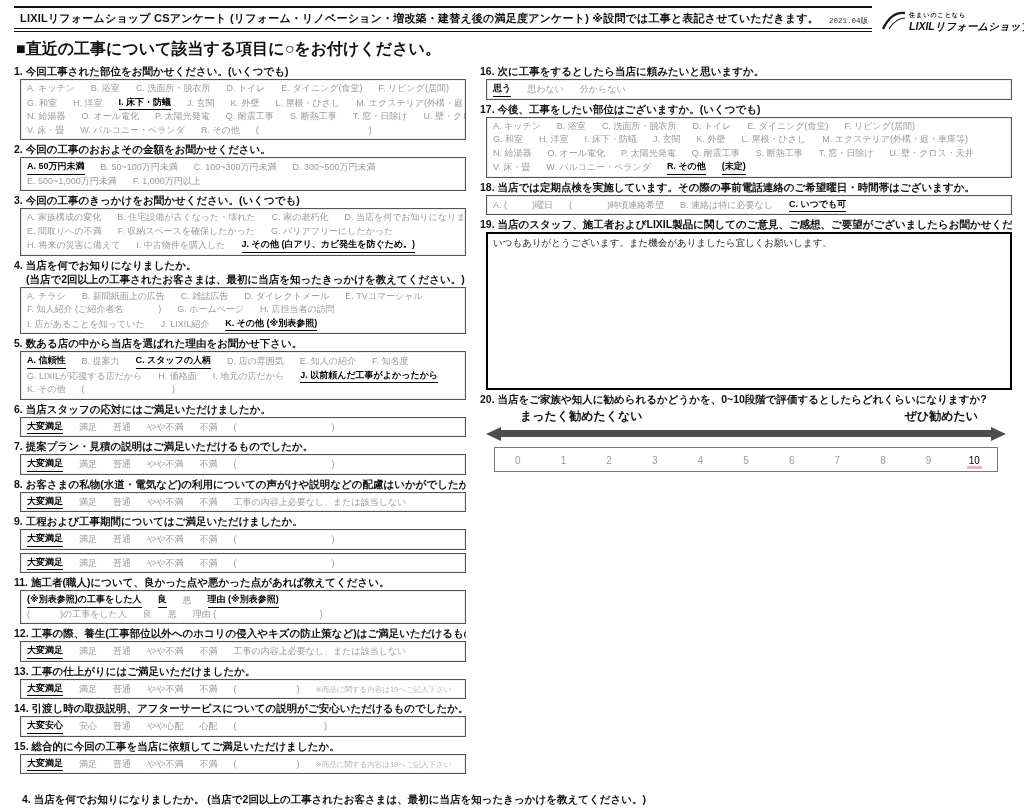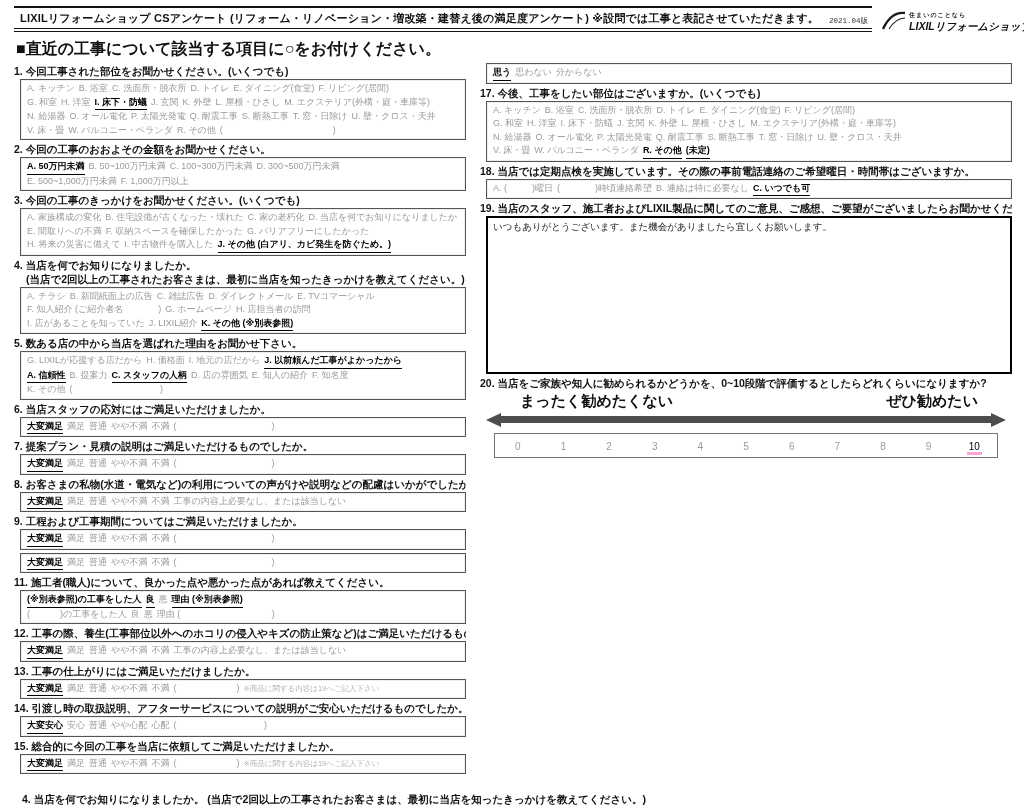--- a/index.html
+++ b/index.html
@@ -35,32 +35,32 @@
   .col-left{width:452px;flex-shrink:0;}
   .col-right{flex:1;min-width:0;}
   
   .question{margin-bottom:3px;}
   .q-title{font-weight:bold;font-size:10.5px;line-height:13px;margin:2px 0 1px;white-space:nowrap;overflow:hidden;}
   .q-title2{font-weight:bold;font-size:10.5px;line-height:13px;margin:0 0 1px 12px;white-space:nowrap;overflow:hidden;}
   .q-box{
     border:1px solid var(--border);margin-left:6px;padding:2px 6px;
     background:#fff;overflow:hidden;box-shadow:0 0 0 1px #eee inset;
   }
-  .q-line{display:flex;gap:4px;white-space:pre;line-height:13.5px;align-items:flex-start;}
+  .q-line{display:flex;gap:16px;white-space:pre;line-height:13.5px;align-items:flex-end;}
   .opt{color:var(--muted);font-size:9px;}
   .opt.sel{color:#000;font-weight:bold;border-bottom:1.5px solid #000;}
   .opt.small{font-size:7.5px;color:var(--muted2);}
   
   .comment-box{
     border:2px solid #000;margin-left:6px;height:158px;padding:3px 5px;
     font-size:9.5px;color:#222;overflow:hidden;
   }
   
   .scale-wrap{margin:2px 6px 0 6px;}
-  .scale-labels{display:flex;justify-content:space-between;padding:0 28px 0 34px;font-size:15px;font-weight:bold;}
+  .scale-labels{display:flex;justify-content:space-between;padding:0 28px 0 34px;font-size:12px;font-weight:bold;}
   .arrow{display:flex;align-items:center;height:15px;margin-top:1px;}
   .arrow-head{width:0;height:0;border-top:7px solid transparent;border-bottom:7px solid transparent;}
   .arrow-head.left{border-right:15px solid #4d4d4d;}
   .arrow-head.right{border-left:15px solid #4d4d4d;}
   .arrow-bar{flex:1;height:7px;background:#4d4d4d;}
   .scale-box{border:1px solid #777;display:flex;margin:6px 8px 0 8px;padding:2px 0;}
   .scale-cell{flex:1;text-align:center;}
   .scale-num{color:var(--muted);font-size:10px;display:inline-block;padding:0 2px;}
   .scale-num.sel{color:#000;font-weight:normal;border-bottom:3px solid #f9a8d4;}
   
@@ -124,22 +124,22 @@
           <div class="q-title2">(当店で2回以上の工事されたお客さまは、最初に当店を知ったきっかけを教えてください。)</div>
           <div class="q-box">
             <div class="q-line"><span class="opt">A. チラシ</span><span class="opt">B. 新聞紙面上の広告</span><span class="opt">C. 雑誌広告</span><span class="opt">D. ダイレクトメール</span><span class="opt">E. TVコマーシャル</span></div>
             <div class="q-line"><span class="opt">F. 知人紹介 (ご紹介者名              )</span><span class="opt">G. ホームページ</span><span class="opt">H. 店担当者の訪問</span></div>
             <div class="q-line"><span class="opt">I. 店があることを知っていた</span><span class="opt">J. LIXIL紹介</span><span class="opt sel">K. その他 (※別表参照)</span></div>
           </div>
         </div>
         <div class="question">
           <div class="q-title">5. 数ある店の中から当店を選ばれた理由をお聞かせ下さい。</div>
           <div class="q-box">
+            <div class="q-line"><span class="opt sel">A. 信頼性</span><span class="opt">B. 提案力</span><span class="opt sel">C. スタッフの人柄</span><span class="opt">D. 店の雰囲気</span><span class="opt">E. 知人の紹介</span><span class="opt">F. 知名度</span></div>
             <div class="q-line"><span class="opt">G. LIXILが応援する店だから</span><span class="opt">H. 価格面</span><span class="opt">I. 地元の店だから</span><span class="opt sel">J. 以前頼んだ工事がよかったから</span></div>
-            <div class="q-line"><span class="opt sel">A. 信頼性</span><span class="opt">B. 提案力</span><span class="opt sel">C. スタッフの人柄</span><span class="opt">D. 店の雰囲気</span><span class="opt">E. 知人の紹介</span><span class="opt">F. 知名度</span></div>
             <div class="q-line"><span class="opt">K. その他</span><span class="opt">(                                   )</span></div>
           </div>
         </div>
         <div class="question">
           <div class="q-title">6. 当店スタッフの応対にはご満足いただけましたか。</div>
           <div class="q-box">
             <div class="q-line"><span class="opt sel">大変満足</span><span class="opt">満足</span><span class="opt">普通</span><span class="opt">やや不満</span><span class="opt">不満</span><span class="opt">(                                      )</span></div>
           </div>
         </div>
         <div class="question">
@@ -192,20 +192,21 @@
         </div>
         <div class="question">
           <div class="q-title">15. 総合的に今回の工事を当店に依頼してご満足いただけましたか。</div>
           <div class="q-box">
             <div class="q-line"><span class="opt sel">大変満足</span><span class="opt">満足</span><span class="opt">普通</span><span class="opt">やや不満</span><span class="opt">不満</span><span class="opt">(                        )</span><span class="opt small">※商品に関する内容は19へご記入下さい</span></div>
           </div>
         </div>
       </div>
     <div class="col-right" id="col-right">
         <div class="question">
+          <div class="q-title">16. 次に工事をするとしたら当店に頼みたいと思いますか。</div>
           <div class="q-box">
             <div class="q-line"><span class="opt sel">思う</span><span class="opt">思わない</span><span class="opt">分からない</span></div>
           </div>
         </div>
         <div class="question">
           <div class="q-title">17. 今後、工事をしたい部位はございますか。(いくつでも)</div>
           <div class="q-box">
             <div class="q-line"><span class="opt">A. キッチン</span><span class="opt">B. 浴室</span><span class="opt">C. 洗面所・脱衣所</span><span class="opt">D. トイレ</span><span class="opt">E. ダイニング(食堂)</span><span class="opt">F. リビング(居間)</span></div>
             <div class="q-line"><span class="opt">G. 和室</span><span class="opt">H. 洋室</span><span class="opt">I. 床下・防蟻</span><span class="opt">J. 玄関</span><span class="opt">K. 外壁</span><span class="opt">L. 屋根・ひさし</span><span class="opt">M. エクステリア(外構・庭・車庫等)</span></div>
             <div class="q-line"><span class="opt">N. 給湯器</span><span class="opt">O. オール電化</span><span class="opt">P. 太陽光発電</span><span class="opt">Q. 耐震工事</span><span class="opt">S. 断熱工事</span><span class="opt">T. 窓・日除け</span><span class="opt">U. 壁・クロス・天井</span></div>

